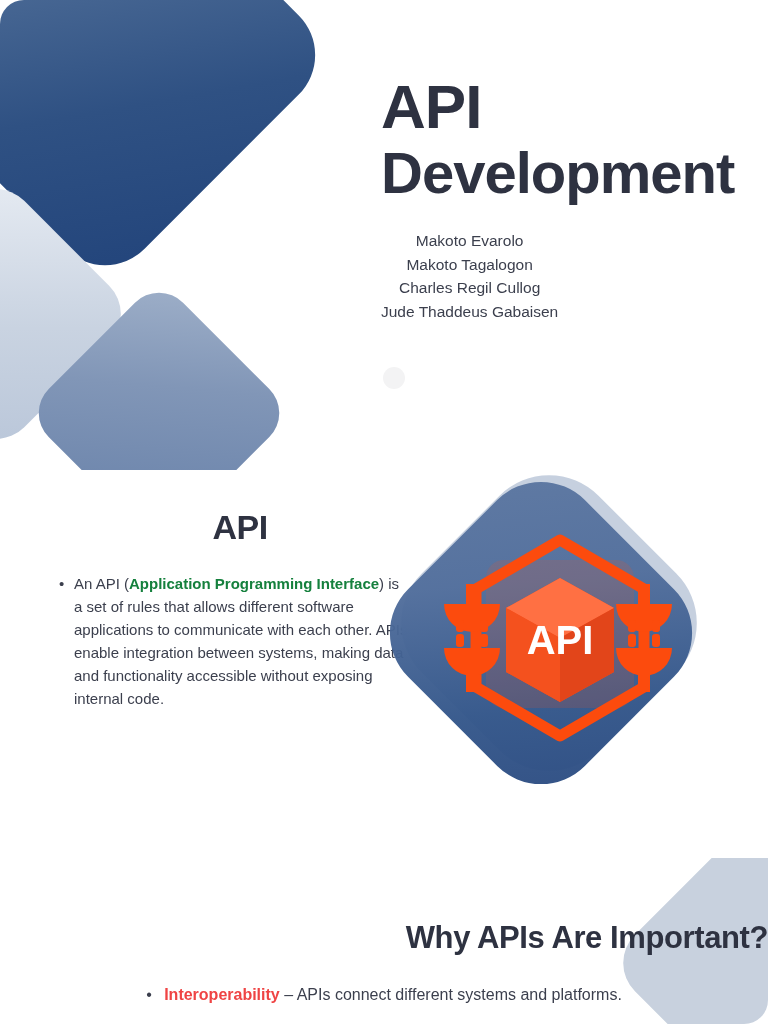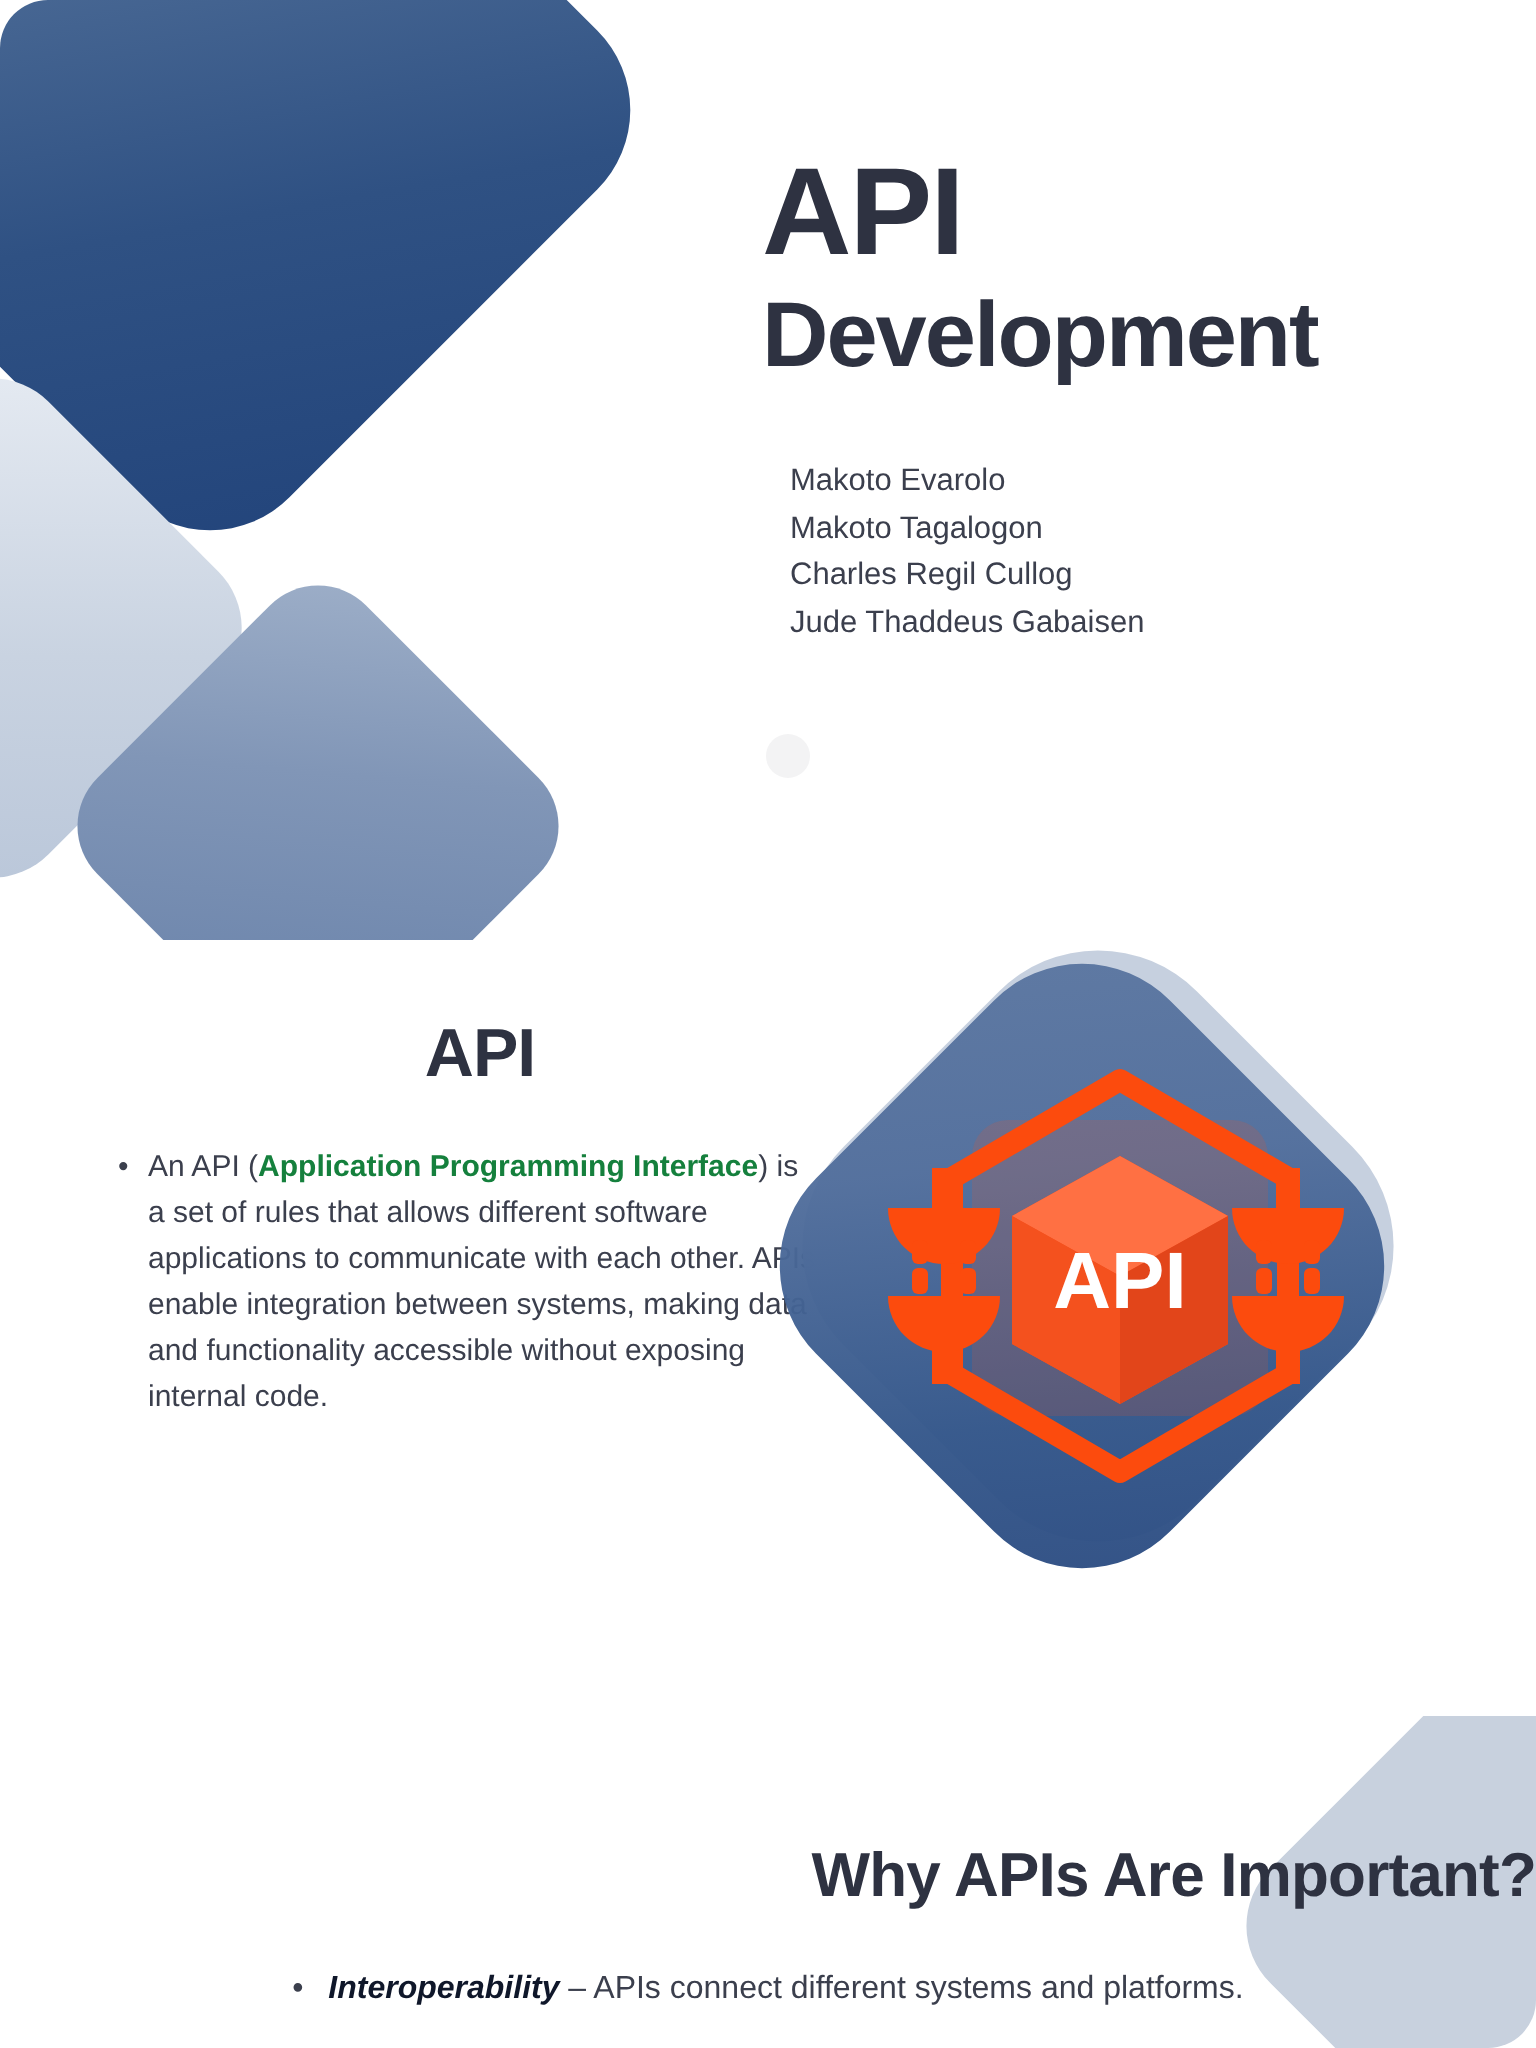--- a/index.html
+++ b/index.html
@@ -82,35 +82,36 @@
   }
   .title-line1 {
     font-size: 62px;
     font-weight: 700;
     line-height: 0.92;
     letter-spacing: -1px;
     color: #2e3241;
     margin: 0;
   }
   .title-line2 {
-    font-size: 46px;
+    font-size: 58px;
     font-weight: 700;
     line-height: 1.05;
     letter-spacing: -1px;
     color: #2e3241;
     margin: 8px 0 0 0;
   }
 
   .authors {
     position: absolute;
-    left: 395px;
+    left: 381px;
     top: 229px;
     margin: 0;
     padding: 0;
     list-style: none;
+    text-align: center;
   }
   .authors li {
     font-size: 15.5px;
     line-height: 23.6px;
     color: #3b3f4d;
     white-space: nowrap;
   }
 
   .author-dot {
     position: absolute;
@@ -255,21 +256,21 @@
     color: #3b3f4d;
     padding-left: 18px;
   }
   .s3-body li::before {
     content: "\2022";
     position: absolute;
     left: 0;
     top: 0;
     color: #3b3f4d;
   }
-  .s3-body b { font-weight: 700; color: #0f172a; font-style: italic; }
+  .s3-body b { font-weight: 700; color: #ef4444; }
 </style>
 </head>
 <body>
 
 <div class="page">
 
   <div class="deco-layer">
     <div class="shape shape-main"></div>
     <div class="shape shape-pale"></div>
     <div class="shape shape-mid"></div>

